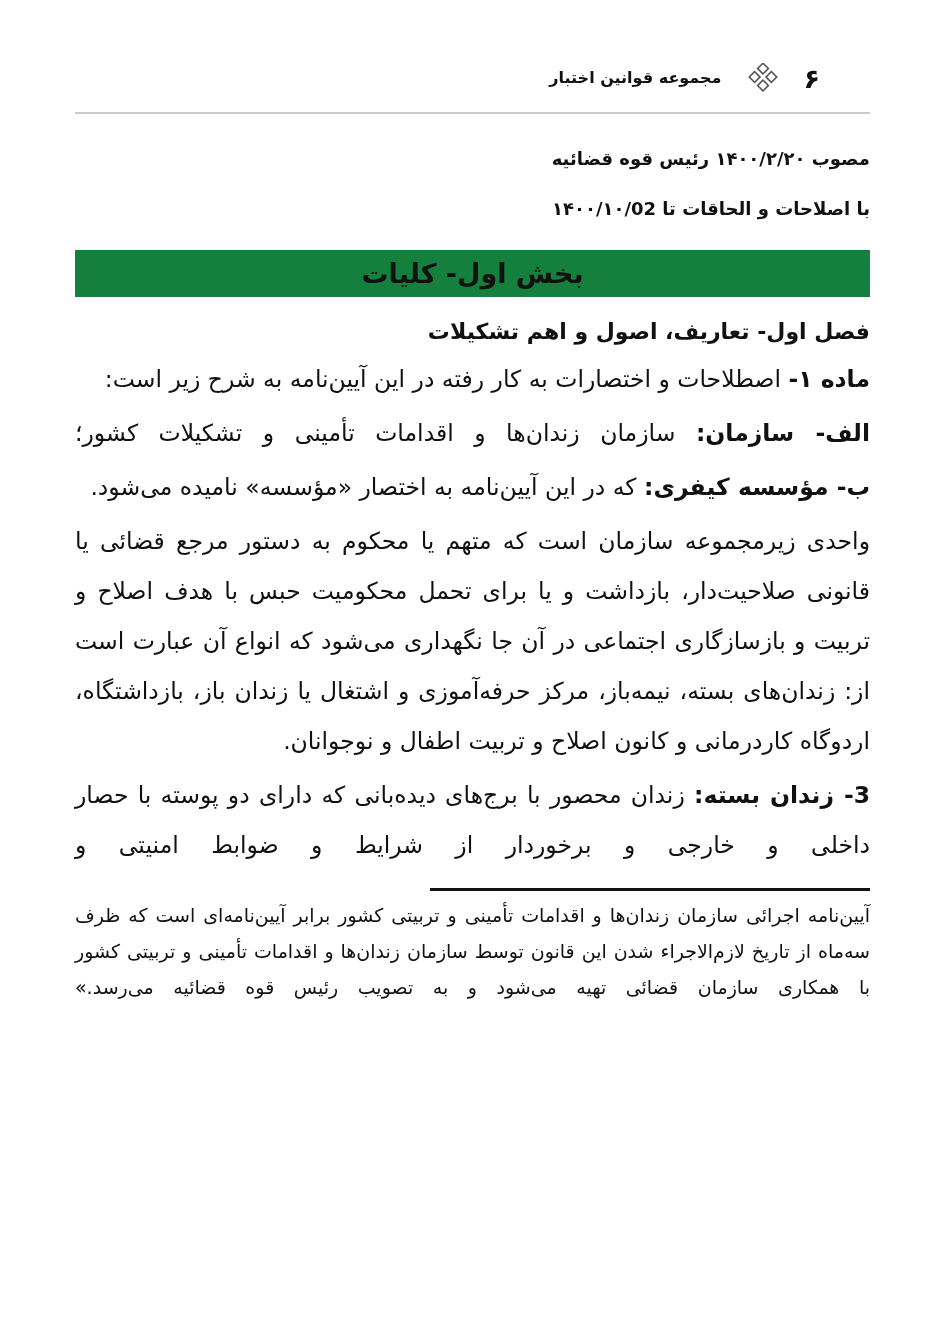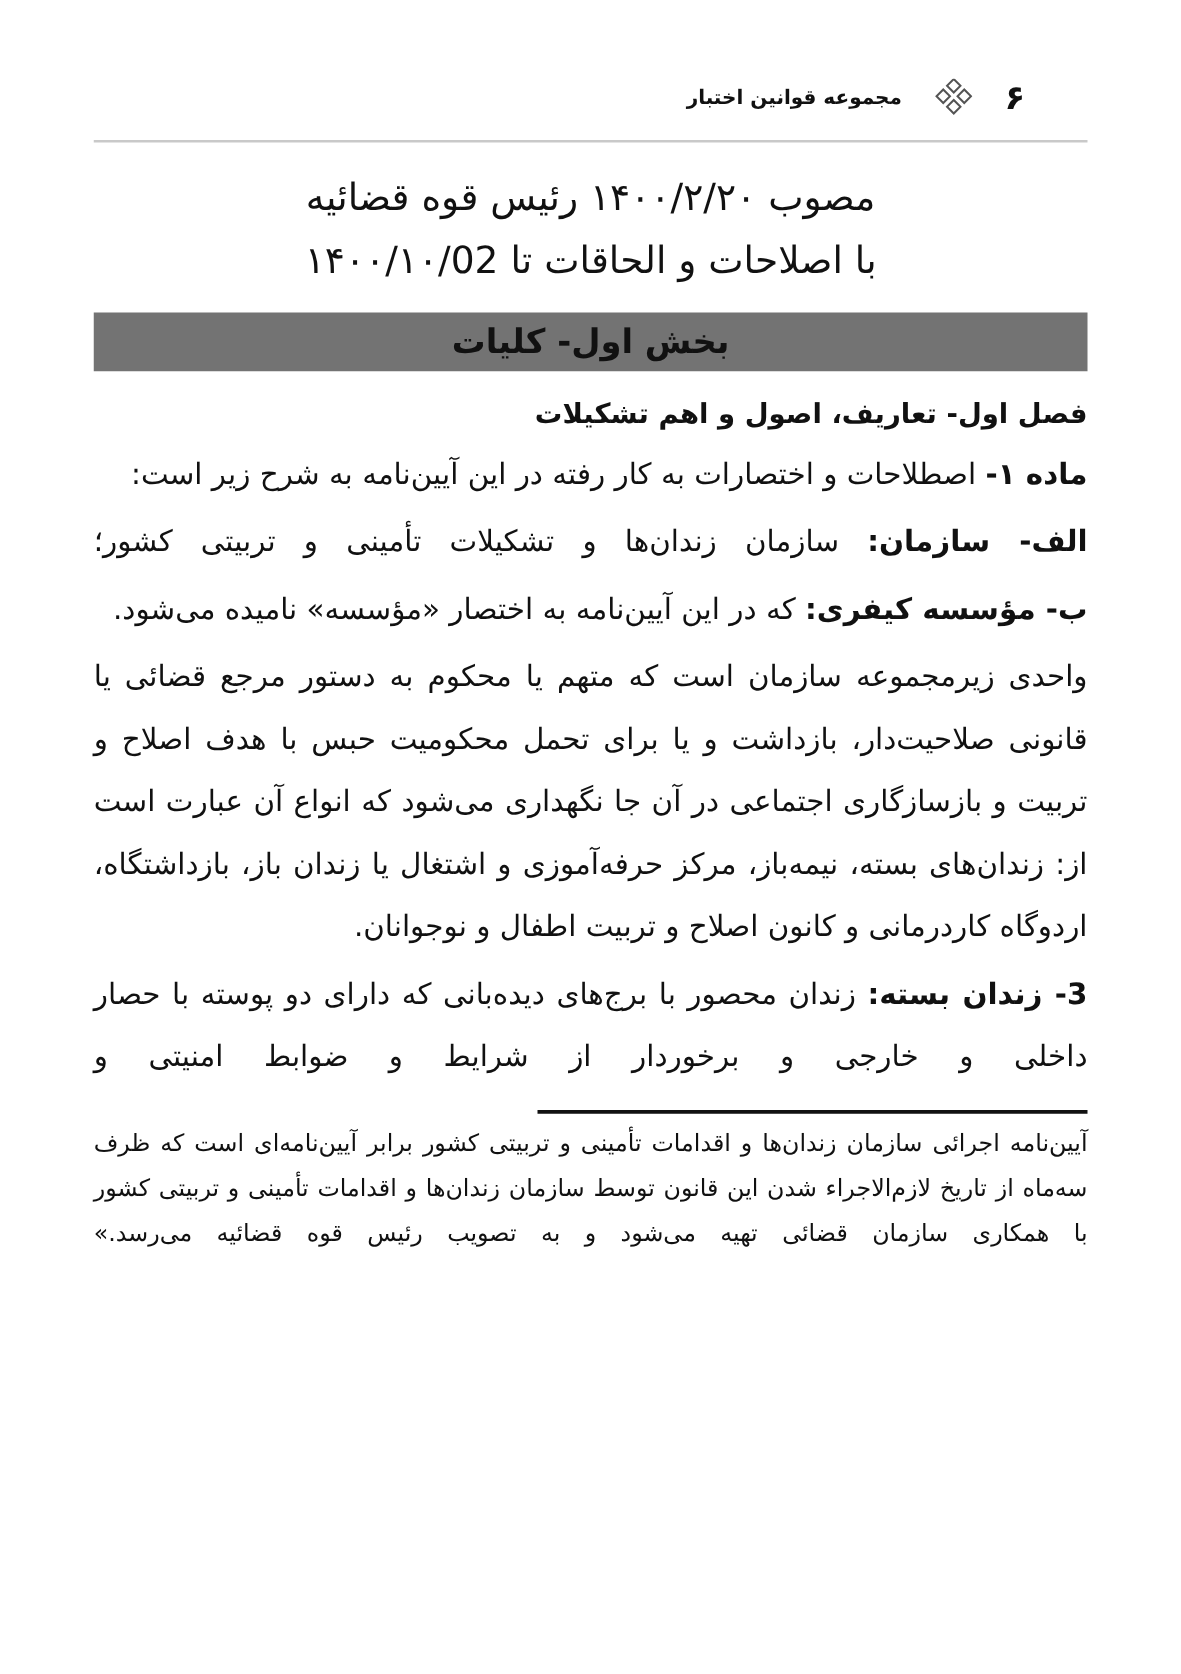--- a/index.html
+++ b/index.html
@@ -17,23 +17,23 @@
   
   .header{
     display:flex;align-items:center;justify-content:flex-start;
     gap:26px;padding-right:50px;height:44px;
   }
   .header .page-num{font-size:27px;font-weight:bold;line-height:1;}
   .header .ornament{display:flex;align-items:center;}
   .header .running-title{font-size:16px;font-weight:700;line-height:1;}
   .header-rule{border:0;border-top:2px solid #c9c9c9;margin:12px 0 0 0;}
   
-  .approval{margin-top:20px;text-align:center;font-weight:normal;font-size:30px;line-height:50px;}
+  .approval{margin-top:20px;font-weight:bold;font-size:18px;line-height:50px;}
   .section-band{
-    margin-top:16px;background:#737373;height:47px;
+    margin-top:16px;background:#15803d;height:47px;
     display:flex;align-items:center;justify-content:center;
     font-weight:bold;font-size:27px;
   }
   .chapter-heading{margin-top:22px;text-align:right;font-weight:bold;font-size:22px;}
   
   .body-text{position:relative;z-index:1;margin-top:10px;}
   .body-text p{
     margin:4px 0;font-size:23.5px;line-height:50px;
     text-align:justify;
   }
@@ -81,21 +81,21 @@
   </div>
 
   <div class="section-band">
     <span>بخش اول- کلیات</span>
   </div>
 
   <div class="chapter-heading">فصل اول- تعاریف، اصول و اهم تشکیلات</div>
 
   <div class="body-text">
     <p><b>ماده ۱-</b><span> اصطلاحات و اختصارات به کار رفته در این آیین‌نامه به شرح زیر است:</span></p>
-    <p class="stretch-last"><b>الف- سازمان:</b><span> سازمان زندان‌ها و تشکیلات تأمینی و تربیتی کشور؛</span></p>
+    <p class="stretch-last"><b>الف- سازمان:</b><span> سازمان زندان‌ها و اقدامات تأمینی و تشکیلات کشور؛</span></p>
     <p><b>ب- مؤسسه کیفری:</b><span> که در این آیین‌نامه به اختصار «مؤسسه» نامیده می‌شود.</span></p>
     <p><span>واحدی زیرمجموعه سازمان است که متهم یا محکوم به دستور مرجع قضائی یا قانونی صلاحیت‌دار، بازداشت و یا برای تحمل محکومیت حبس با هدف اصلاح و تربیت و بازسازگاری اجتماعی در آن جا نگهداری می‌شود که انواع آن عبارت است از: زندان‌های بسته، نیمه‌باز، مرکز حرفه‌آموزی و اشتغال یا زندان باز، بازداشتگاه، اردوگاه کاردرمانی و کانون اصلاح و تربیت اطفال و نوجوانان.</span></p>
     <p class="stretch-last"><b>3- زندان بسته:</b><span> زندان محصور با برج‌های دیده‌بانی که دارای دو پوسته با حصار داخلی و خارجی و برخوردار از شرایط و ضوابط امنیتی و</span></p>
   </div>
 
   <hr class="footnote-rule">
   <div class="footnote">آیین‌نامه اجرائی سازمان زندان‌ها و اقدامات تأمینی و تربیتی کشور برابر آیین‌نامه‌ای است که ظرف سه‌ماه از تاریخ لازم‌الاجراء شدن این قانون توسط سازمان زندان‌ها و اقدامات تأمینی و تربیتی کشور با همکاری سازمان قضائی تهیه می‌شود و به تصویب رئیس قوه قضائیه می‌رسد.»</div>
 
 </div>
 

